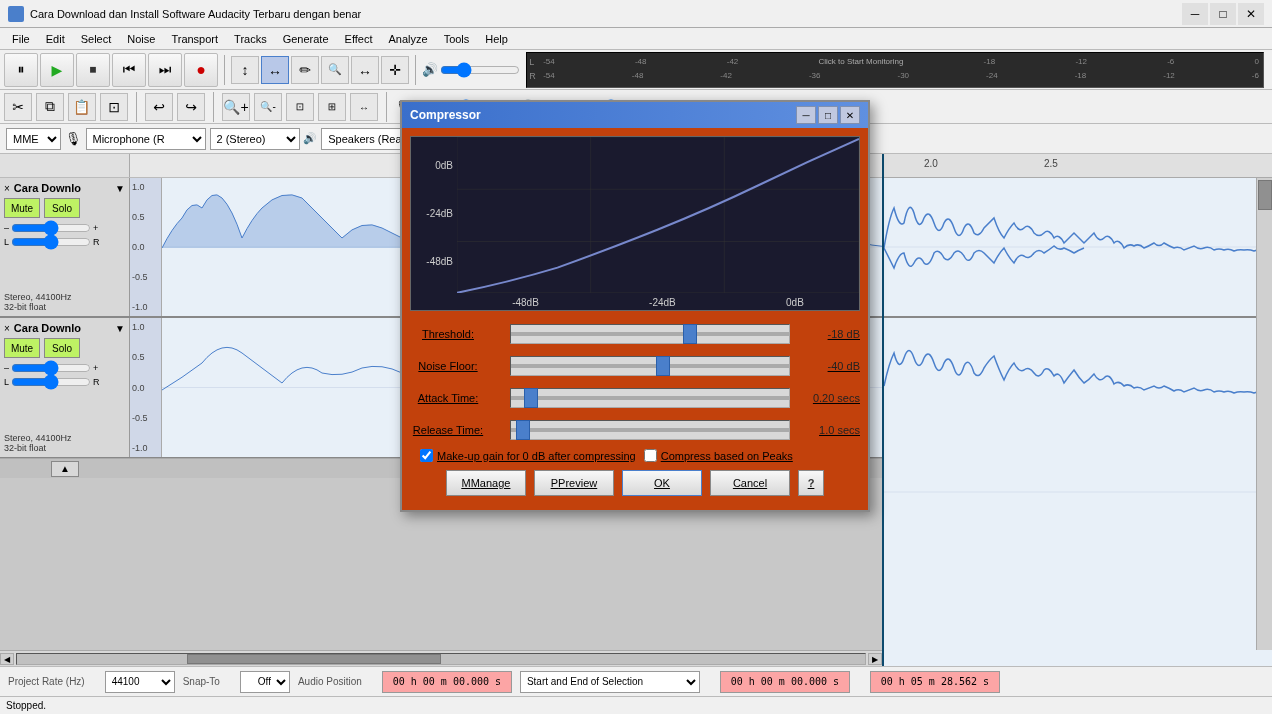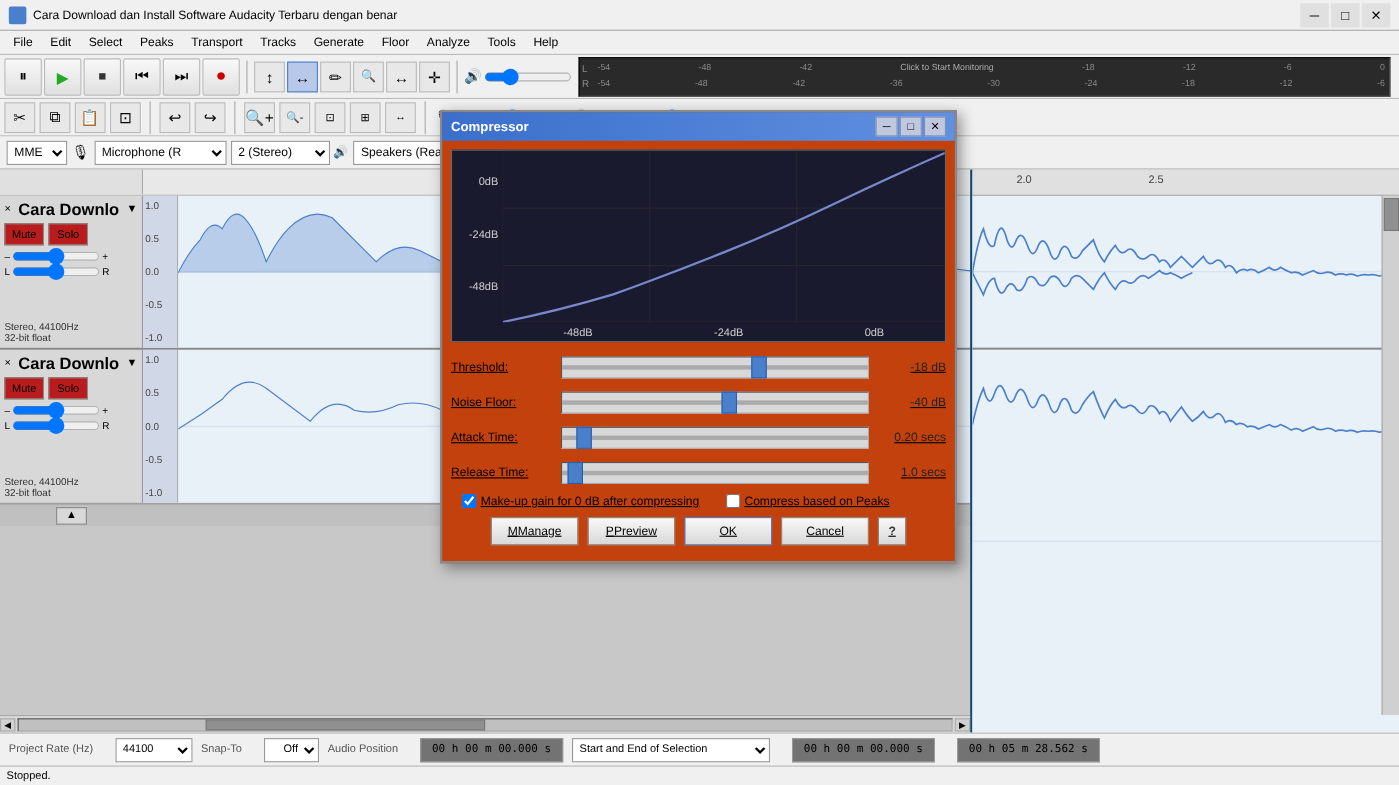--- a/index.html
+++ b/index.html
@@ -103,27 +103,27 @@
       width: 130px;
       min-width: 130px;
       background: #d8d8d8;
       border-right: 1px solid #999;
       padding: 4px;
       display: flex;
       flex-direction: column;
     }
     .track-info-top { display: flex; align-items: center; gap: 4px; }
     .track-close { font-size: 10px; cursor: pointer; }
-    .track-name { font-size: 15px; font-weight: bold; flex: 1; text-align: center; }
+    .track-name { font-size: 11px; font-weight: bold; flex: 1; }
     .track-arrow { font-size: 10px; }
     .track-controls { display: flex; gap: 4px; margin-top: 4px; }
     .mute-btn, .solo-btn {
       width: 36px; height: 20px;
       border: 1px solid #888;
-      background: #b91c1c;
+      background: #bef264;
       font-size: 10px;
       cursor: pointer;
       display: flex; align-items: center; justify-content: center;
     }
     .track-gain { display: flex; align-items: center; gap: 2px; margin-top: 4px; font-size: 9px; }
     .gain-slider { width: 80px; height: 12px; }
     .track-pan { display: flex; align-items: center; gap: 2px; margin-top: 2px; font-size: 9px; }
     .pan-slider { width: 80px; height: 12px; }
     .track-info-bottom { margin-top: auto; font-size: 9px; color: #333; }
 
@@ -150,21 +150,21 @@
       align-items: center;
       padding: 0 8px;
       font-size: 11px;
       gap: 8px;
     }
     .status-field { display: flex; align-items: center; gap: 20px; }
     .status-label { color: #555; font-size: 10px; }
     .status-input {
       height: 22px;
       border: 1px solid #999;
-      background: #737373;
+      background: #fca5a5;
       font-size: 10px;
       font-family: monospace;
       padding: 0 2px;
       text-align: center;
     }
     .status-select {
       height: 22px;
       border: 1px solid #999;
       background: #fff;
       font-size: 10px;
@@ -259,21 +259,21 @@
 
     
     .ctrl-row {
       display: flex;
       align-items: center;
       margin-bottom: 6px;
       height: 26px;
     }
     .ctrl-label {
       width: 100px;
-      text-align: left;
+      text-align: center;
       padding-right: 24px;
       font-size: 11px;
     }
     .ctrl-slider-wrap {
       flex: 1;
       display: flex;
       align-items: center;
       height: 20px;
       background: #d8d8d8;
       border: 1px inset #aaa;
@@ -300,21 +300,21 @@
       text-align: right;
       font-size: 11px;
       padding-left: 6px;
       color: #222;
     }
 
     
     .check-row {
       display: flex;
       align-items: center;
-      gap: 24px;
+      gap: 8px;
       margin: 6px 0;
       padding: 0 10px;
     }
     .check-item { display: flex; align-items: center; gap: 4px; font-size: 11px; cursor: pointer; }
 
     
     .dialog-btns {
       display: flex;
       justify-content: center;
       gap: 8px;
@@ -404,25 +404,25 @@
       <button class="title-btn">─</button>
       <button class="title-btn">□</button>
       <button class="title-btn close">✕</button>
     </div>
   </div>
 
   <div class="menu-bar">
     <span class="menu-item">File</span>
     <span class="menu-item">Edit</span>
     <span class="menu-item">Select</span>
-    <span class="menu-item">Peaks</span>
+    <span class="menu-item">Noise</span>
     <span class="menu-item">Transport</span>
     <span class="menu-item">Tracks</span>
     <span class="menu-item">Generate</span>
-    <span class="menu-item">Floor</span>
+    <span class="menu-item">Effect</span>
     <span class="menu-item">Analyze</span>
     <span class="menu-item">Tools</span>
     <span class="menu-item">Help</span>
   </div>
 
   <div class="toolbar1">
     <button class="tb-btn">⏸</button>
     <button class="tb-btn" style="color:#22aa22;">▶</button>
     <button class="tb-btn" style="color:#333;">⏹</button>
     <button class="tb-btn">⏮</button>

